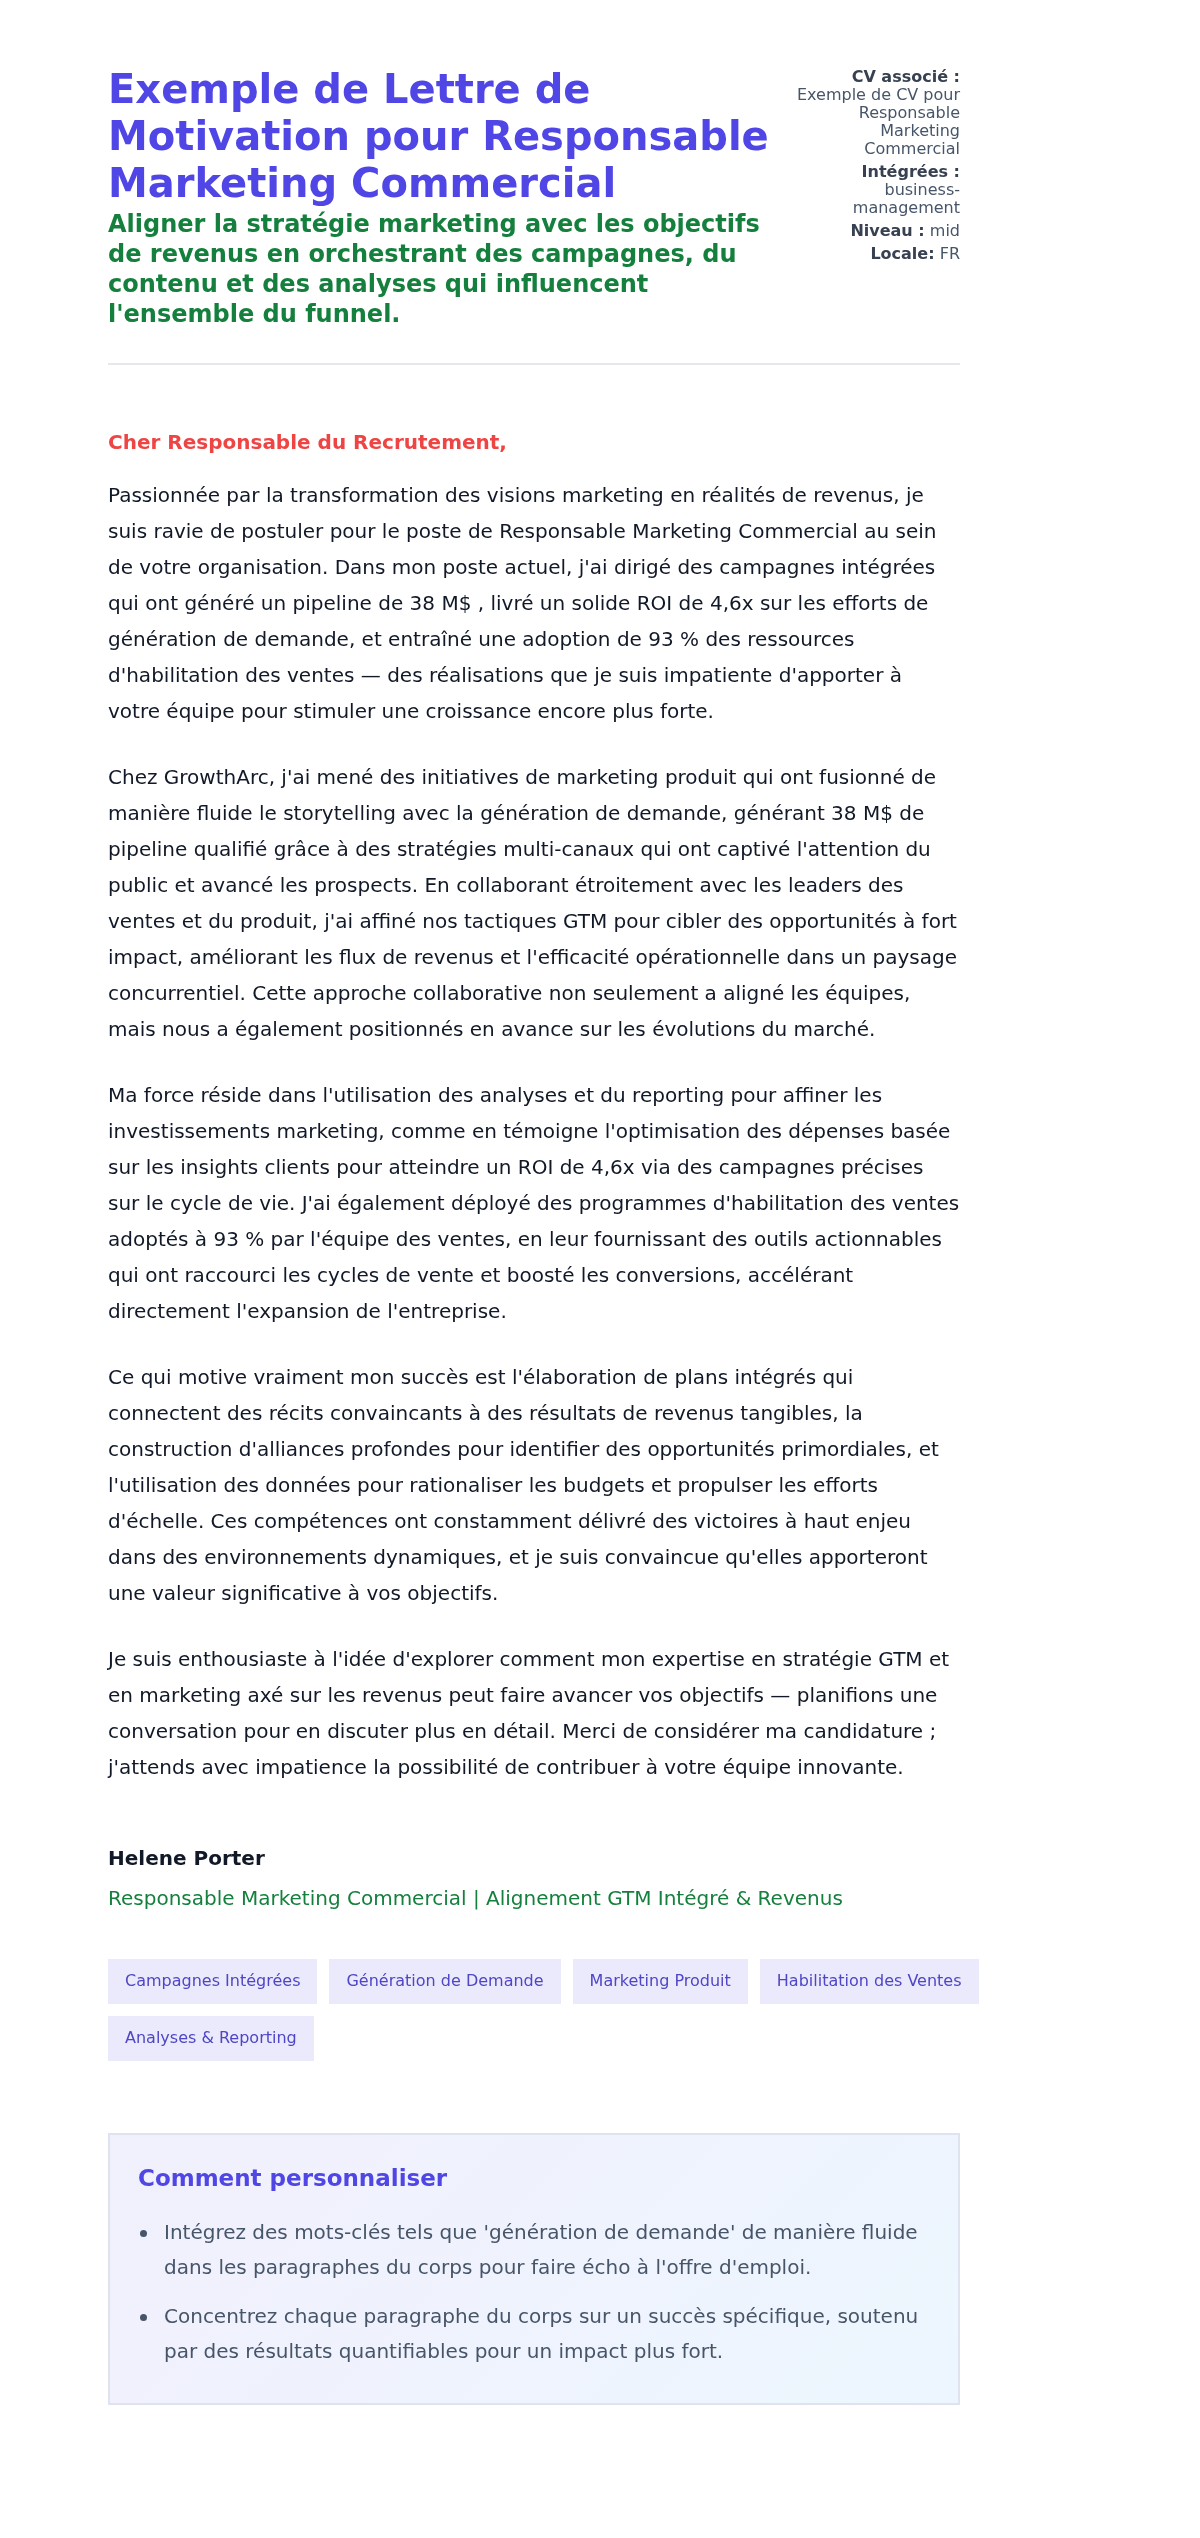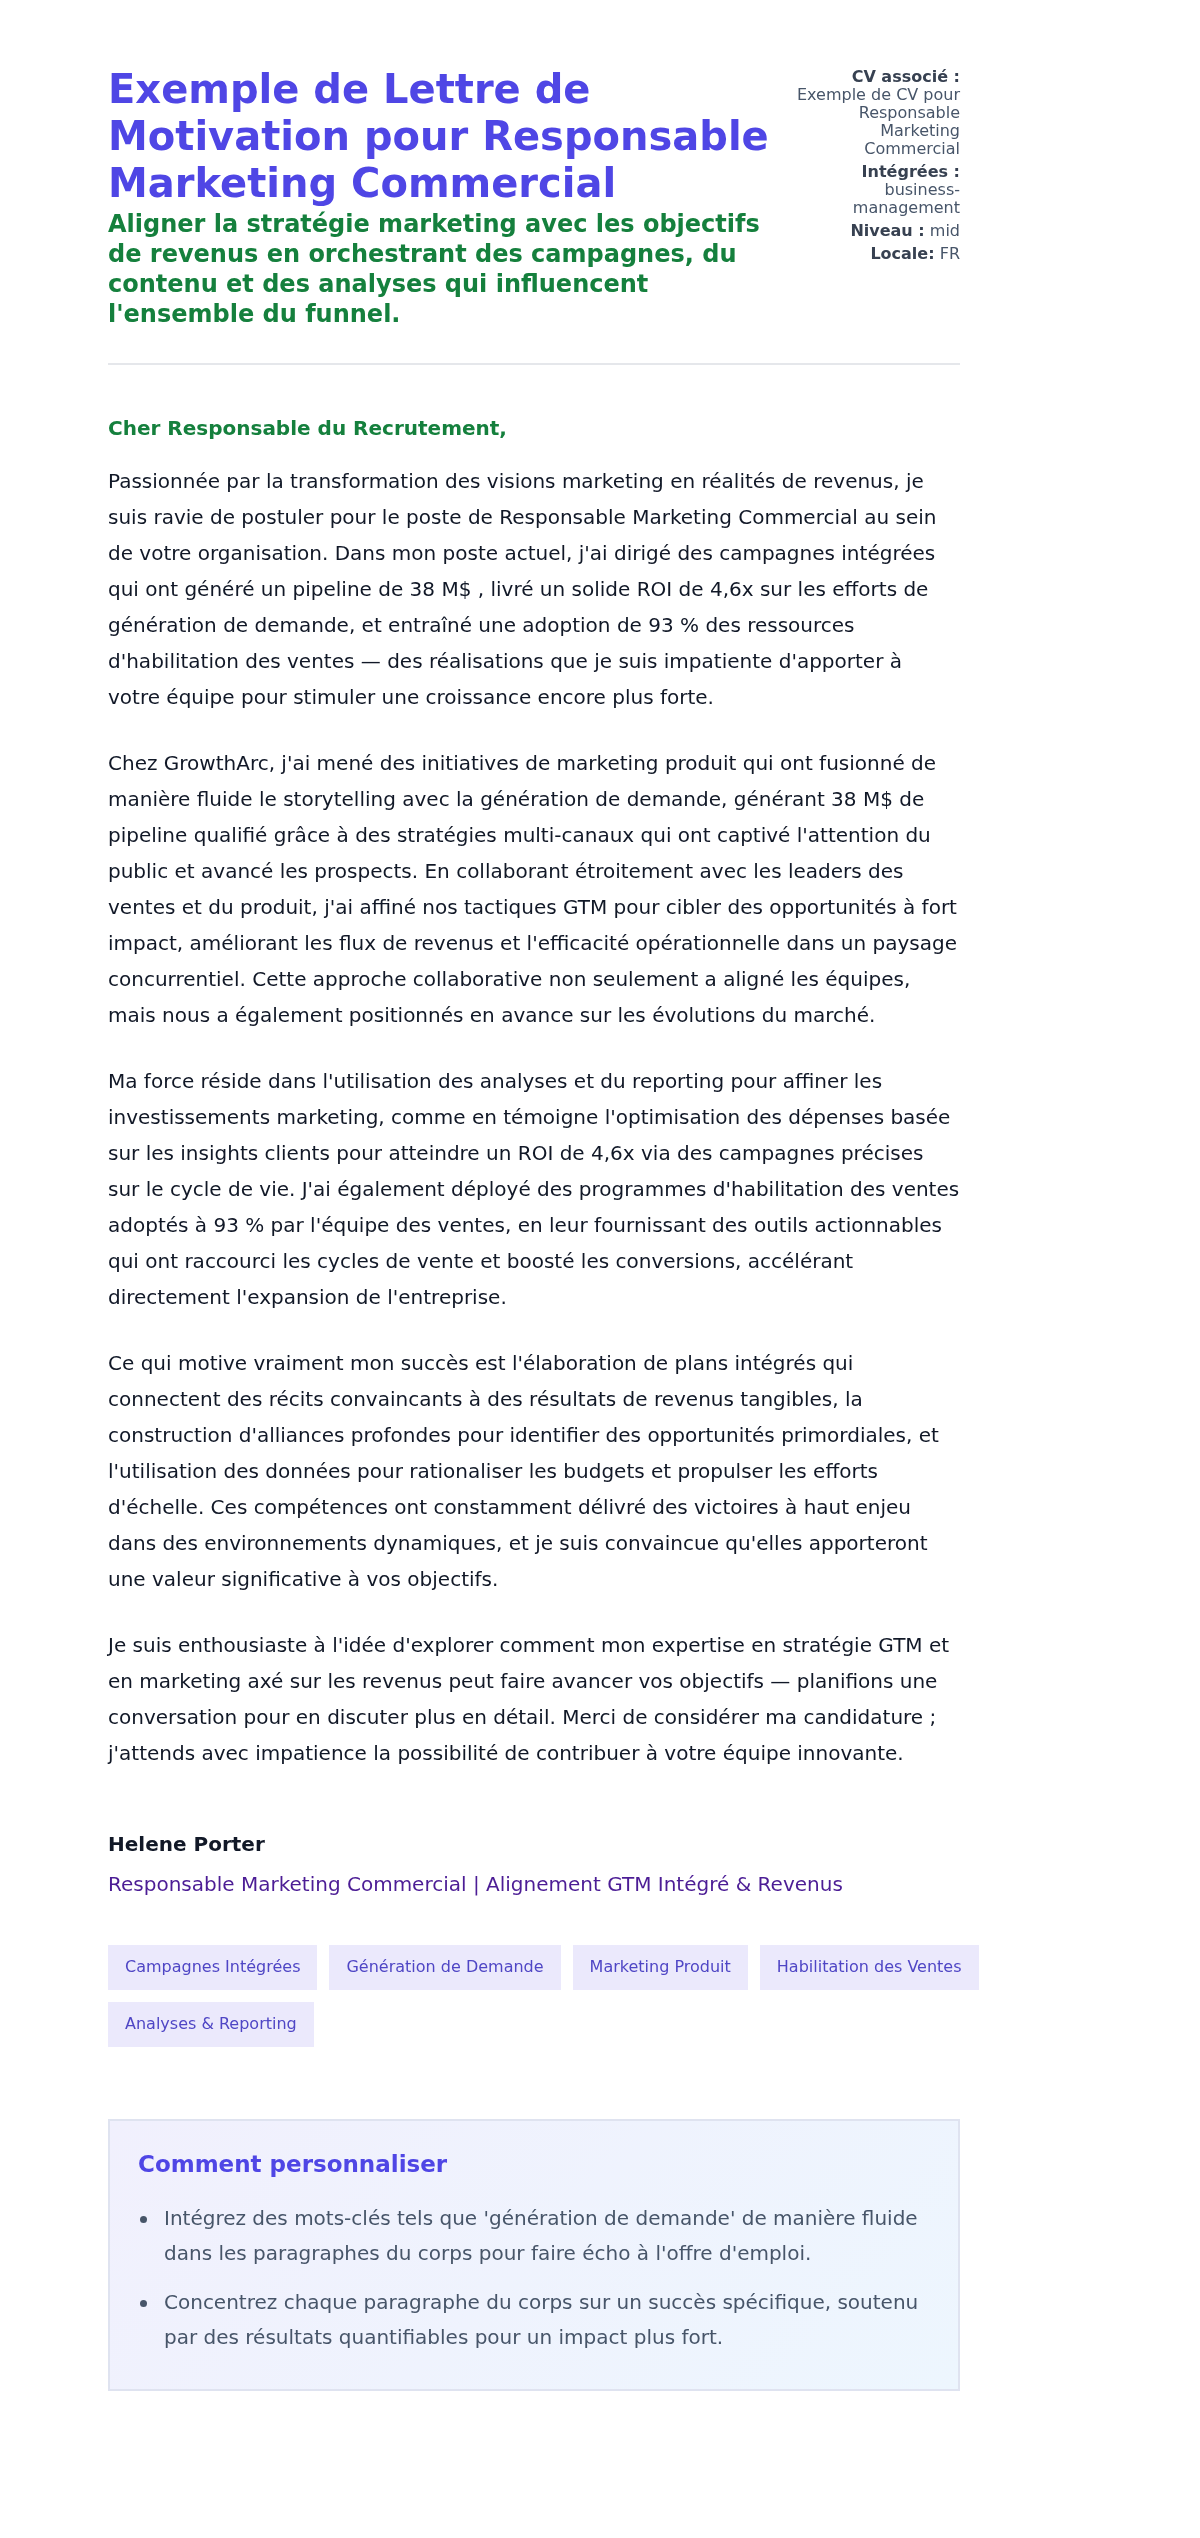--- a/index.html
+++ b/index.html
@@ -40,24 +40,24 @@
       text-align: right;
       font-size: 16px;
       line-height: 18px;
       color: #475569;
       padding-top: 2px;
     }
     .meta-row { margin-bottom: 5px; }
     .meta-key { font-weight: bold; color: #374151; }
 
     .greeting {
-      margin-top: 50px;
+      margin-top: 64px;
       font-size: 20px;
       font-weight: bold;
-      color: #15803d;
+      color: #ef4444;
       line-height: 26px;
     }
     .body-para {
       margin-top: 30px;
       font-size: 20px;
       line-height: 36px;
       color: #111827;
     }
     .body-para + .body-para { }
     .body-para.first { margin-top: 22px; }
@@ -65,21 +65,21 @@
     .signature { margin-top: 60px; }
     .sig-name {
       font-size: 20px;
       font-weight: bold;
       color: #111827;
       line-height: 26px;
     }
     .sig-title {
       margin-top: 14px;
       font-size: 20px;
-      color: #4c1d95;
+      color: #15803d;
       line-height: 26px;
     }
 
     .tags {
       margin-top: 48px;
       display: flex;
       flex-wrap: wrap;
       gap: 12px;
       width: 1000px;
     }

